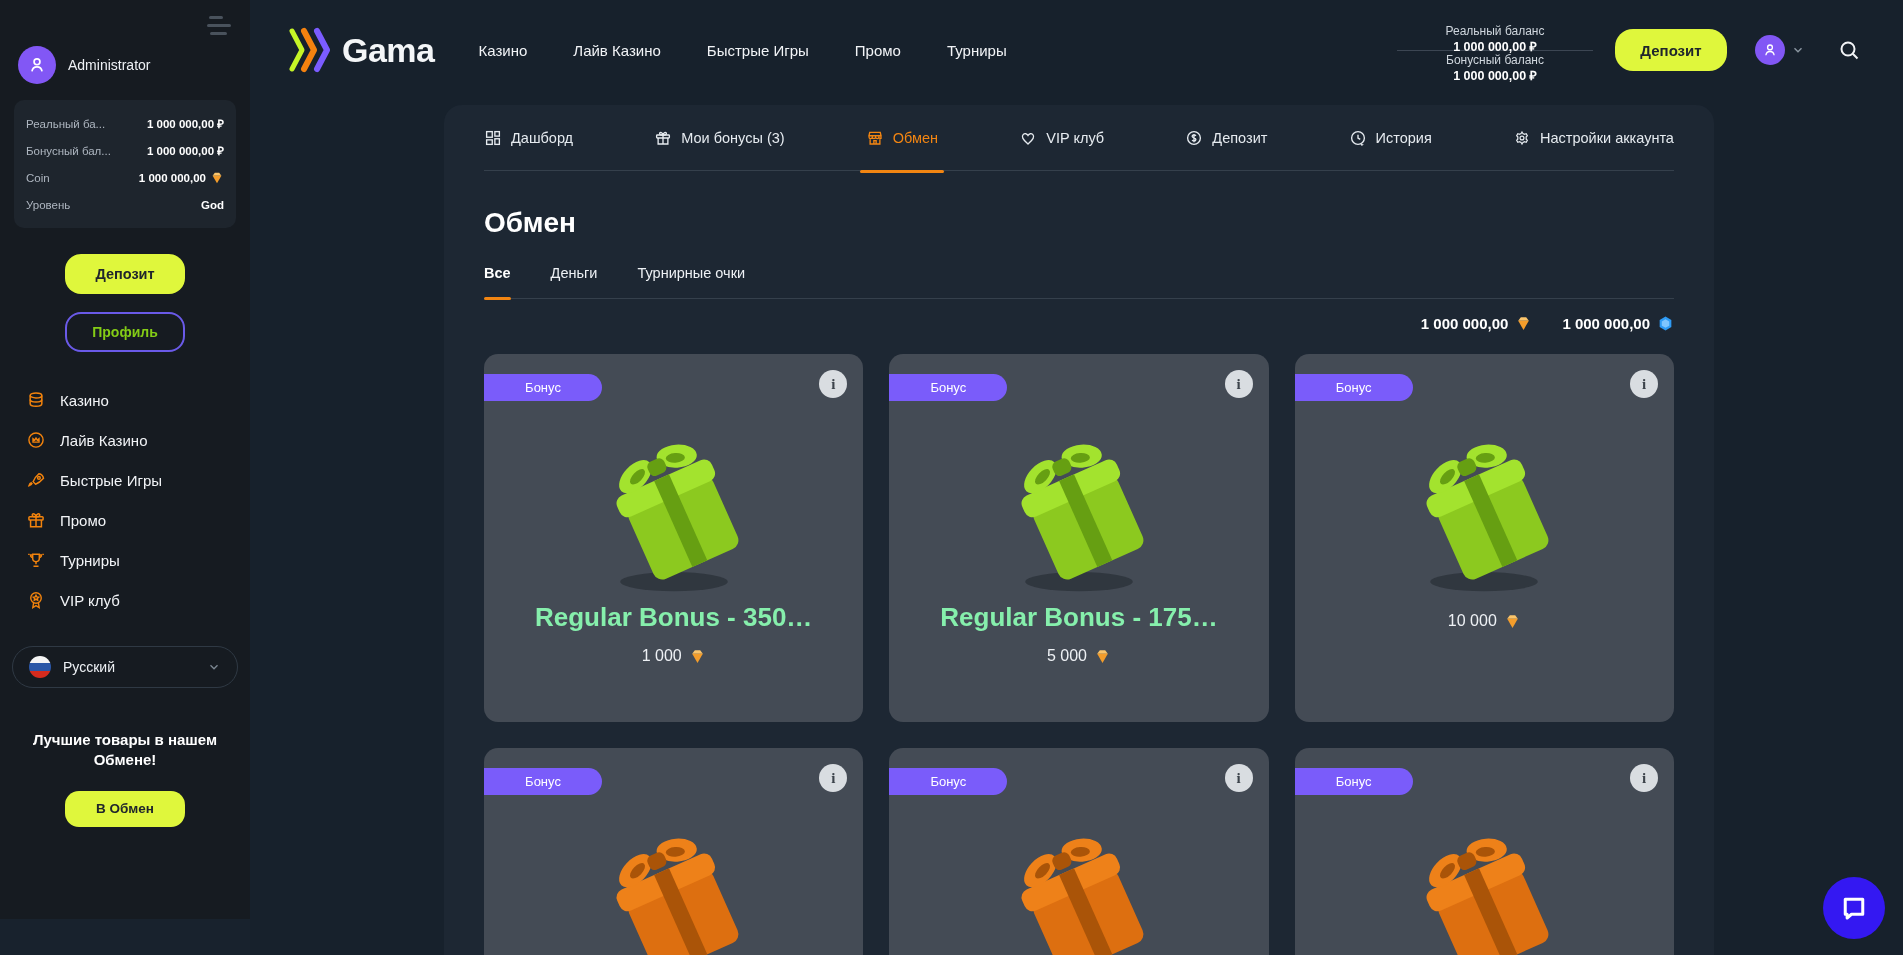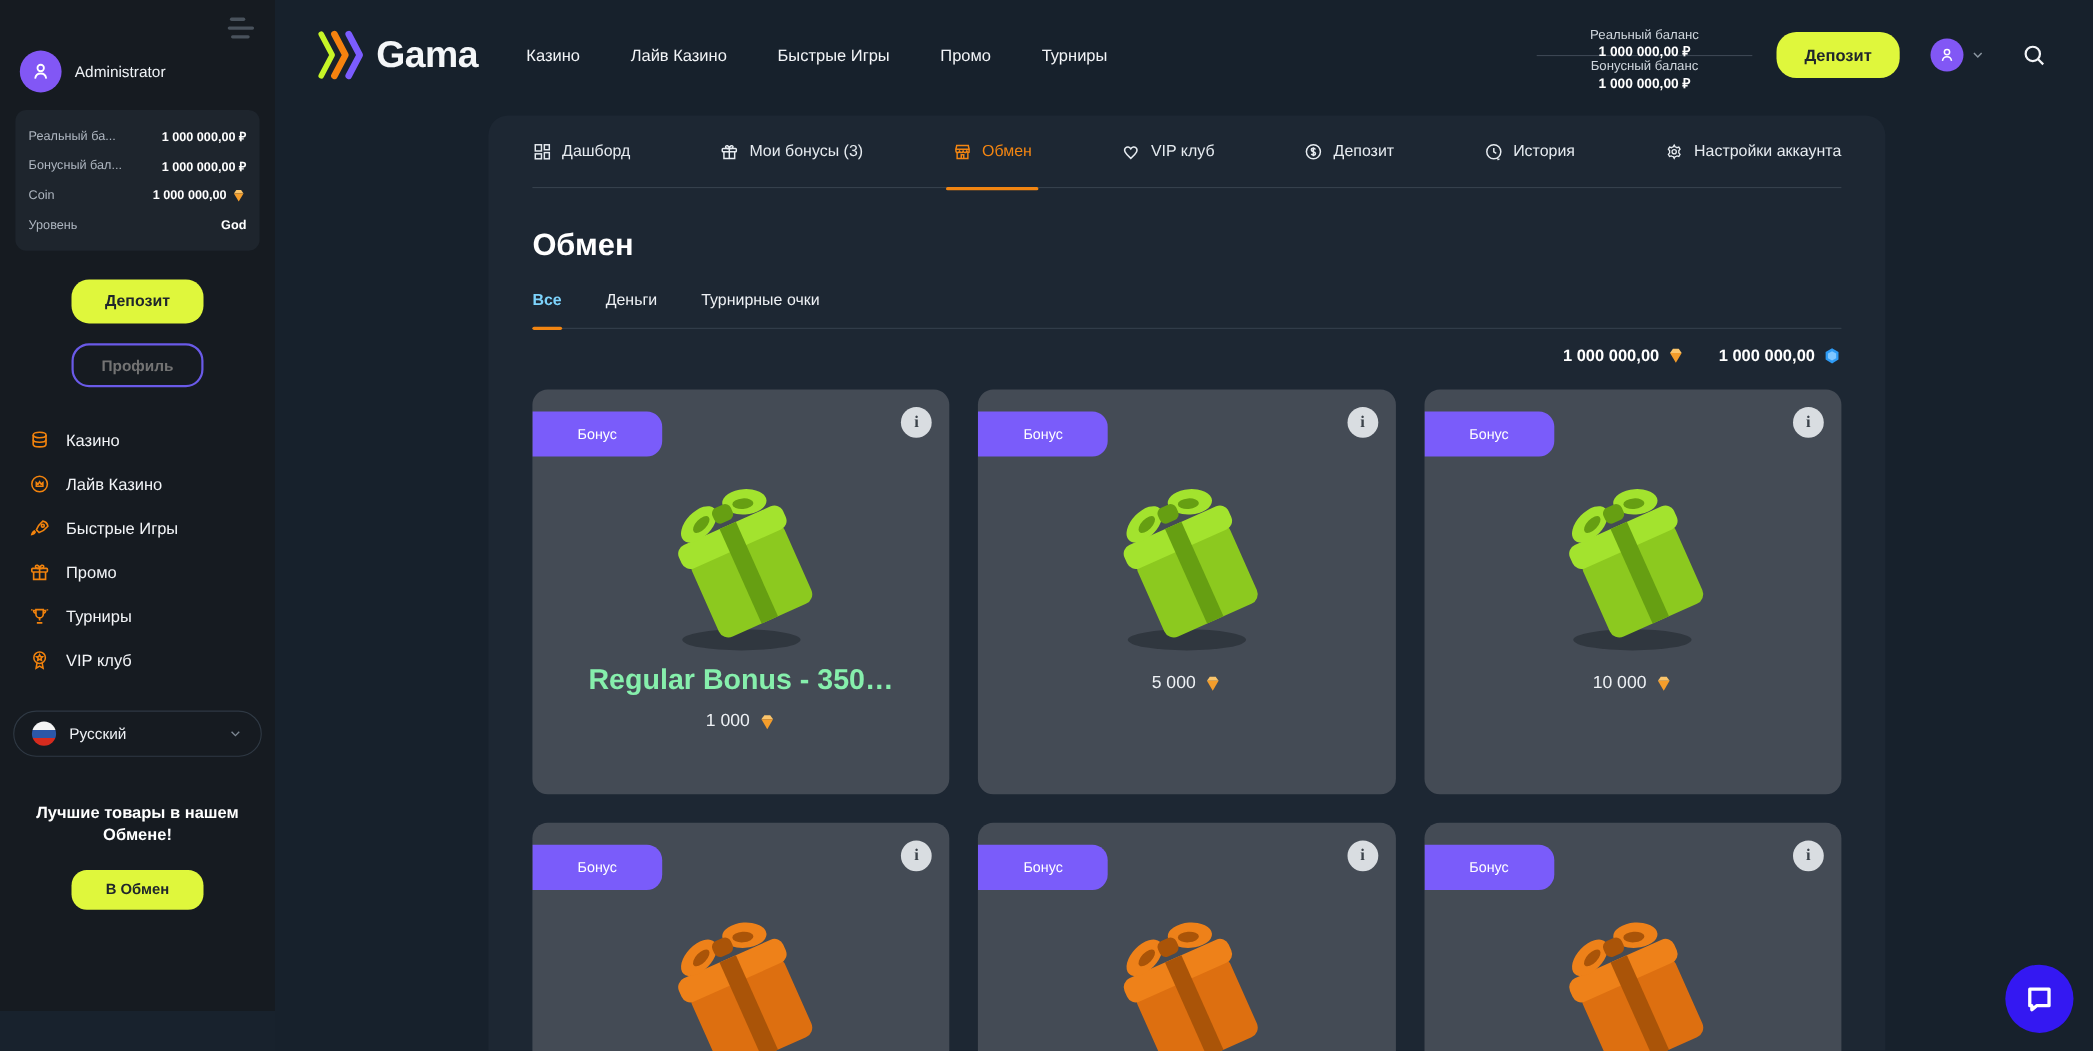--- a/index.html
+++ b/index.html
@@ -24,21 +24,21 @@
   .bal-card { margin:16px 14px 0; background:#1e252d; border-radius:10px; padding:10px 12px; }
   .bal-row { display:flex; justify-content:space-between; align-items:center; height:27px; }
   .bal-label { font-size:11.5px; color:#aeb6c0; }
   .bal-value { font-size:11.5px; font-weight:bold; color:#fff; display:flex; align-items:center; gap:4px; }
 
   .btn-lime { display:flex; align-items:center; justify-content:center;
     background:#dff73c; color:#20262c; font-weight:bold; border:none; cursor:pointer;
     border-radius:16px; }
   .side-deposit { width:120px; height:40px; margin:26px auto 0; font-size:14.5px; }
   .side-profile { display:flex; align-items:center; justify-content:center;
-    width:120px; height:40px; margin:18px auto 0; background:transparent; color:#737373;
+    width:120px; height:40px; margin:18px auto 0; background:transparent; color:#84cc16;
     font-weight:bold; font-size:14px; border:2px solid #6a5ae8; border-radius:16px; cursor:pointer; }
 
   .side-nav { margin-top:28px; }
   .nav-item { display:flex; align-items:center; gap:14px; height:40px; padding-left:26px;
     cursor:pointer; }
   .nav-item svg { color:#f2830d; }
   .nav-label { font-size:15px; color:#f2f4f7; }
 
   .lang-select { margin:26px 12px 0; height:42px; border:1px solid #2f3944; border-radius:21px;
     display:flex; align-items:center; gap:12px; padding:0 16px; cursor:pointer; }
@@ -84,30 +84,30 @@
   .tab svg { color:#e6ebf0; }
   .tab.active { color:#f28512; }
   .tab.active svg { color:#f28512; }
   .tab.active::after { content:""; position:absolute; left:-6px; right:-6px; bottom:-2px;
     height:3px; border-radius:2px; background:#f28512; }
 
   .page-title { margin-top:36px; font-size:28px; font-weight:bold; color:#fff; }
 
   .filters { margin-top:26px; display:flex; gap:40px; border-bottom:1px solid #35404c; }
   .filter { position:relative; padding-bottom:17px; font-size:14.5px; color:#eef1f5; cursor:pointer; }
-  .filter.active { color:#7dd3fc; font-weight:bold; }
+  .filter.active { color:#ffffff; font-weight:bold; }
   .filter.active::after { content:""; position:absolute; left:0; right:0; bottom:-2px;
     height:3px; border-radius:2px; background:#f28512; }
 
   .wallet-row { margin-top:16px; display:flex; justify-content:flex-end; gap:30px; }
   .wallet-item { display:flex; align-items:center; gap:7px; font-size:15px; font-weight:bold; color:#fff; }
 
   .cards-grid { margin-top:22px; display:grid; grid-template-columns:repeat(3,1fr); gap:26px; }
   .card { position:relative; background:#444b55; border-radius:14px; height:368px; overflow:hidden; }
-  .card-badge { position:absolute; left:0; top:20px; min-width:118px; height:41px;
+  .card-badge { position:absolute; left:0; top:20px; min-width:118px; height:27px;
     background:#7a5cfa; border-radius:0 14px 14px 0; color:#fff; font-size:13px;
     display:flex; align-items:center; justify-content:center; padding:0 26px; }
   .card-info { position:absolute; right:16px; top:16px; width:28px; height:28px; border-radius:50%;
     background:#d9dde1; color:#3c434b; display:flex; align-items:center; justify-content:center;
     font-weight:bold; font-size:15px; font-family:"Liberation Serif", serif; cursor:pointer; }
   .card-gift { display:flex; justify-content:center; margin-top:52px; }
   .card-title { text-align:center; font-size:26px; font-weight:bold; color:#86efac; margin-top:4px;
     white-space:nowrap; }
   .card-price { display:flex; justify-content:center; align-items:center; gap:7px;
     margin-top:14px; font-size:16px; color:#eef1f5; }
@@ -404,20 +404,21 @@
           <rect x="46" y="72" width="108" height="24" rx="9" style="fill:var(--g1)"></rect>
           <rect x="92" y="72" width="17" height="98" style="fill:var(--g3)"></rect>
           <ellipse cx="76" cy="60" rx="21" ry="12" style="fill:var(--g1)" transform="rotate(-22 76 60)"></ellipse>
           <ellipse cx="124" cy="58" rx="21" ry="12" style="fill:var(--g1)" transform="rotate(20 124 58)"></ellipse>
           <ellipse cx="78" cy="61" rx="10" ry="5" style="fill:var(--g3)" transform="rotate(-22 78 61)"></ellipse>
           <ellipse cx="122" cy="59" rx="10" ry="5" style="fill:var(--g3)" transform="rotate(20 122 59)"></ellipse>
           <rect x="91" y="52" width="19" height="16" rx="6" style="fill:var(--g3)"></rect>
         </g>
       </svg>
     </div>
+    <div class="card-title">Regular Bonus - 175…</div>
     <div class="card-price">
       <span>5 000</span>
       <svg width="17" height="17" viewBox="0 0 16 16">
         <polygon points="3,5.5 5.5,2 10.5,2 13,5.5" fill="#fbc56b"></polygon>
         <polygon points="3,5.5 13,5.5 8,14" fill="#f49d2b"></polygon>
       </svg>
     </div>
   </div>
         <div class="card gift-green">
     <div class="card-badge">Бонус</div>

